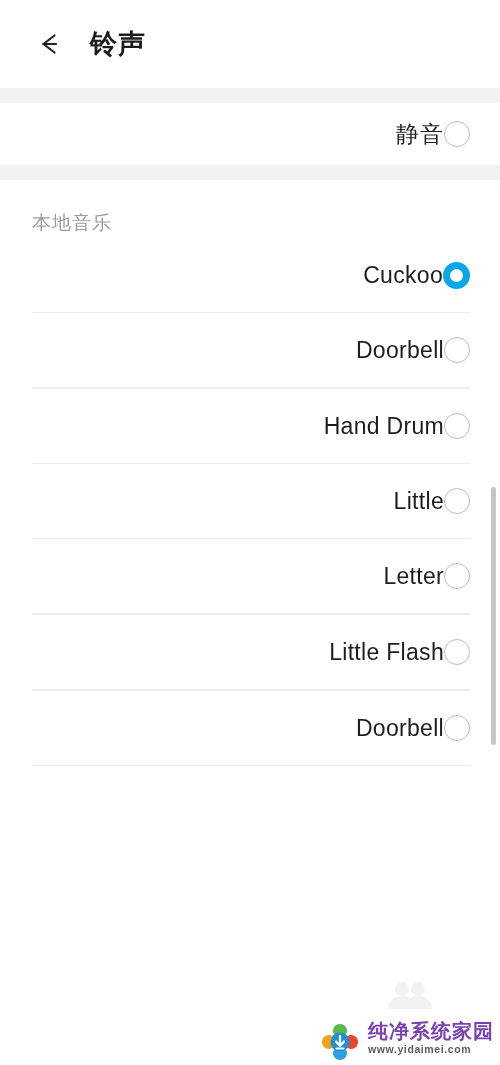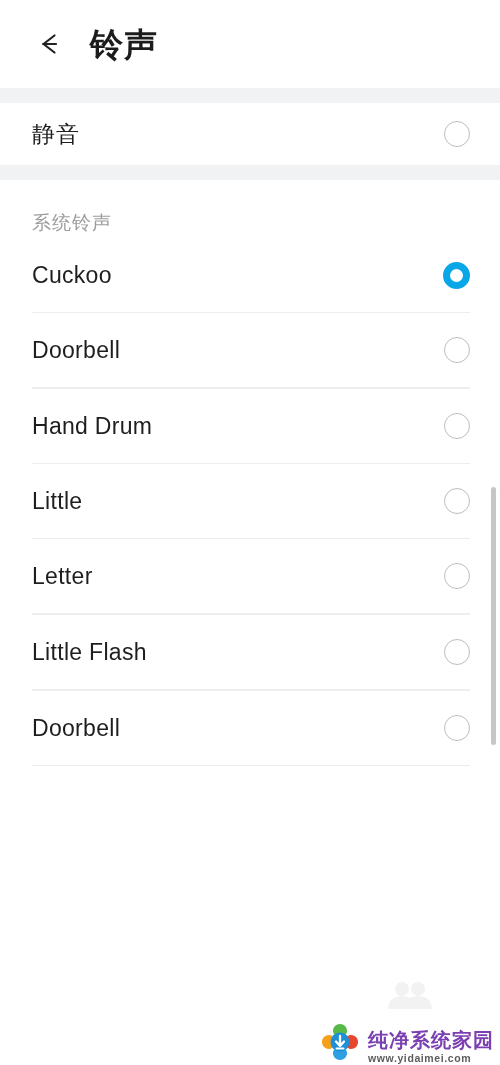--- a/index.html
+++ b/index.html
@@ -36,21 +36,21 @@
     display: flex;
     align-items: center;
     justify-content: center;
     cursor: pointer;
     flex: 0 0 auto;
   }
 
   .back-arrow svg { display: block; }
 
   .header-title {
-    font-size: 33px;
+    font-size: 27px;
     font-weight: 700;
     color: #1c1c1c;
     margin-left: 22px;
     letter-spacing: 1px;
     line-height: 1;
     text-align: center;
   }
 
   
   .nav-row {
@@ -82,21 +82,21 @@
     height: 15px;
     background: #f1f2f3;
     width: 100%;
   }
 
   
   .radio-row {
     height: 74px;
     display: flex;
     align-items: center;
-    justify-content: space-between;
+    justify-content: flex-end;
     padding: 0 30px 0 32px;
     background: #ffffff;
     cursor: pointer;
     position: relative;
   }
 
   .radio-row.silent { height: 62px; }
 
   .radio-label {
     font-size: 23px;
@@ -154,21 +154,21 @@
     border-radius: 3px;
     cursor: pointer;
   }
 
   
   .watermark {
     position: absolute;
     right: 6px;
     bottom: 2px;
     display: flex;
-    align-items: flex-end;
+    align-items: flex-start;
     gap: 7px;
     pointer-events: none;
     margin-top: 31px;
   }
 
   .wm-logo { width: 42px; height: 42px; flex: 0 0 auto; }
 
   .wm-text { display: flex; flex-direction: column; line-height: 1; }
 
   .wm-title {
@@ -216,21 +216,21 @@
 
   <div class="radio-row silent">
     <span class="radio-label cjk">静音</span>
     <span class="radio"></span>
   </div>
 
   <div class="band"></div>
 
   <div class="section-gap"></div>
 
-  <div class="section-title">系统铃声</div>
+  <div class="section-title">本地音乐</div>
 
   <div class="list-wrap" id="ringtone-list">
       <div class="radio-row">
         <span class="radio-label">Cuckoo</span>
         <span class="radio selected"></span>
       </div>
       <div class="divider"></div>
       <div class="radio-row">
         <span class="radio-label">Doorbell</span>
         <span class="radio"></span>

